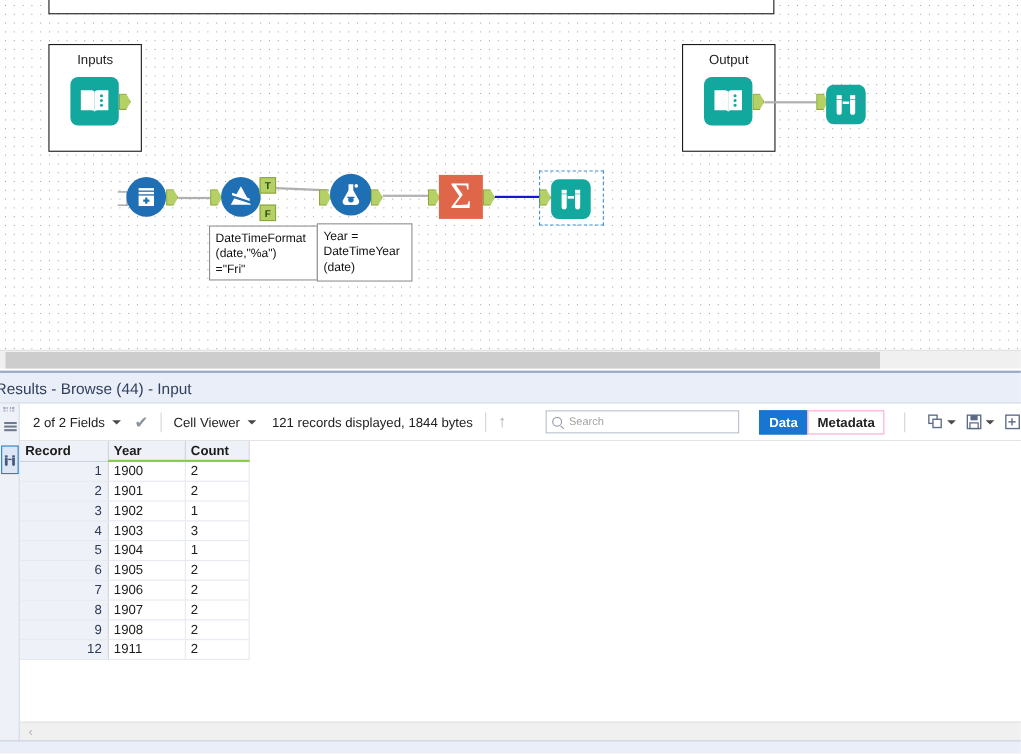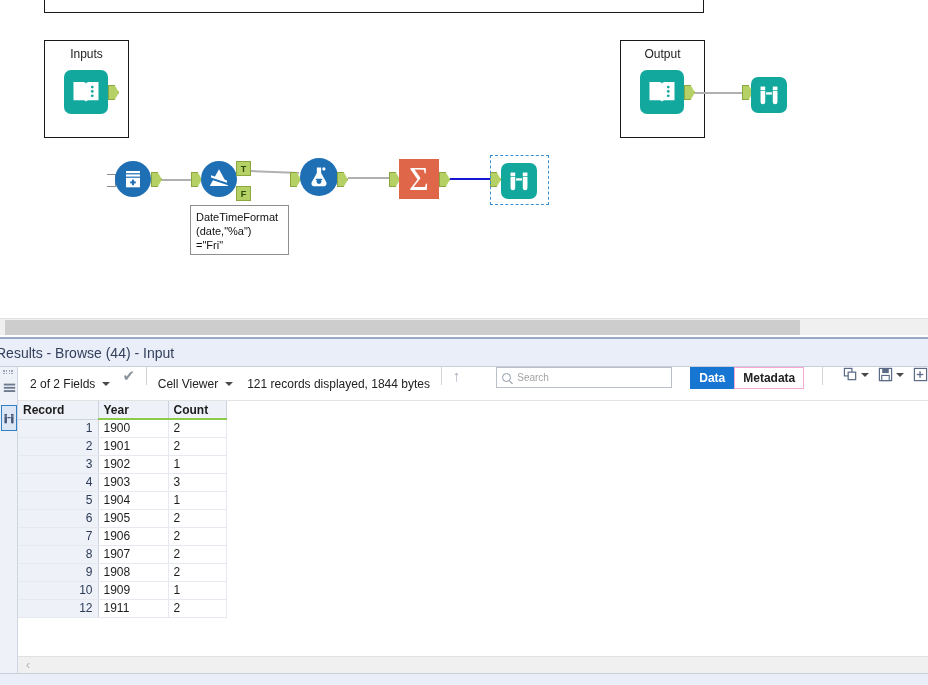--- a/index.html
+++ b/index.html
@@ -158,21 +158,21 @@
     background: #dce6f5;
     border: 1.5px solid #2f7fc4;
   }
 
   
   #res-toolbar {
     position: absolute; left: 18px; top: 0;
     width: 910px; height: 34px;
     background: #ffffff;
     border-bottom: 1px solid #e3e3e3;
-    display: flex; align-items: flex-start;
+    display: flex; align-items: center;
   }
   .tb-item {
     display: flex; align-items: center;
     font-size: 12px; color: #222;
     height: 100%;
     white-space: nowrap;
   }
   .caret {
     width: 0; height: 0;
     border-left: 4px solid transparent;
@@ -384,20 +384,25 @@
       <rect x="15.5" y="4.2" width="4.3" height="3.2" fill="#fff"></rect>
       <rect x="9.3" y="9.5" width="5.4" height="2.1" fill="#fff"></rect>
     </svg>
   </div>
 
   <div class="anno" style="left:190px; top:205px; width:99px; height:50px;">
     <div>DateTimeFormat</div>
     <div>(date,"%a")</div>
     <div>="Fri"</div>
   </div>
+  <div class="anno" style="left:288px; top:203px; width:87px; height:53px;">
+    <div>Year =</div>
+    <div>DateTimeYear</div>
+    <div>(date)</div>
+  </div>
 </div>
 
 <div id="canvas-scroll">
   <div class="thumb"></div>
 </div>
 
 <div id="results-title">
   <span>Results - Browse (44) - Input</span>
 </div>
 
@@ -534,25 +539,20 @@
             <td class="col-rec rec">8</td>
             <td class="col-year">1907</td>
             <td class="col-count">2</td>
           </tr>
           <tr>
             <td class="col-rec rec">9</td>
             <td class="col-year">1908</td>
             <td class="col-count">2</td>
           </tr>
           <tr>
-            <td class="col-rec rec">10</td>
-            <td class="col-year">1909</td>
-            <td class="col-count">1</td>
-          </tr>
-          <tr>
             <td class="col-rec rec">12</td>
             <td class="col-year">1911</td>
             <td class="col-count">2</td>
           </tr>
         </tbody>
     </table>
   </div>
 
   <div id="bottom-rail"></div>
   <div id="bottom-scroll">

